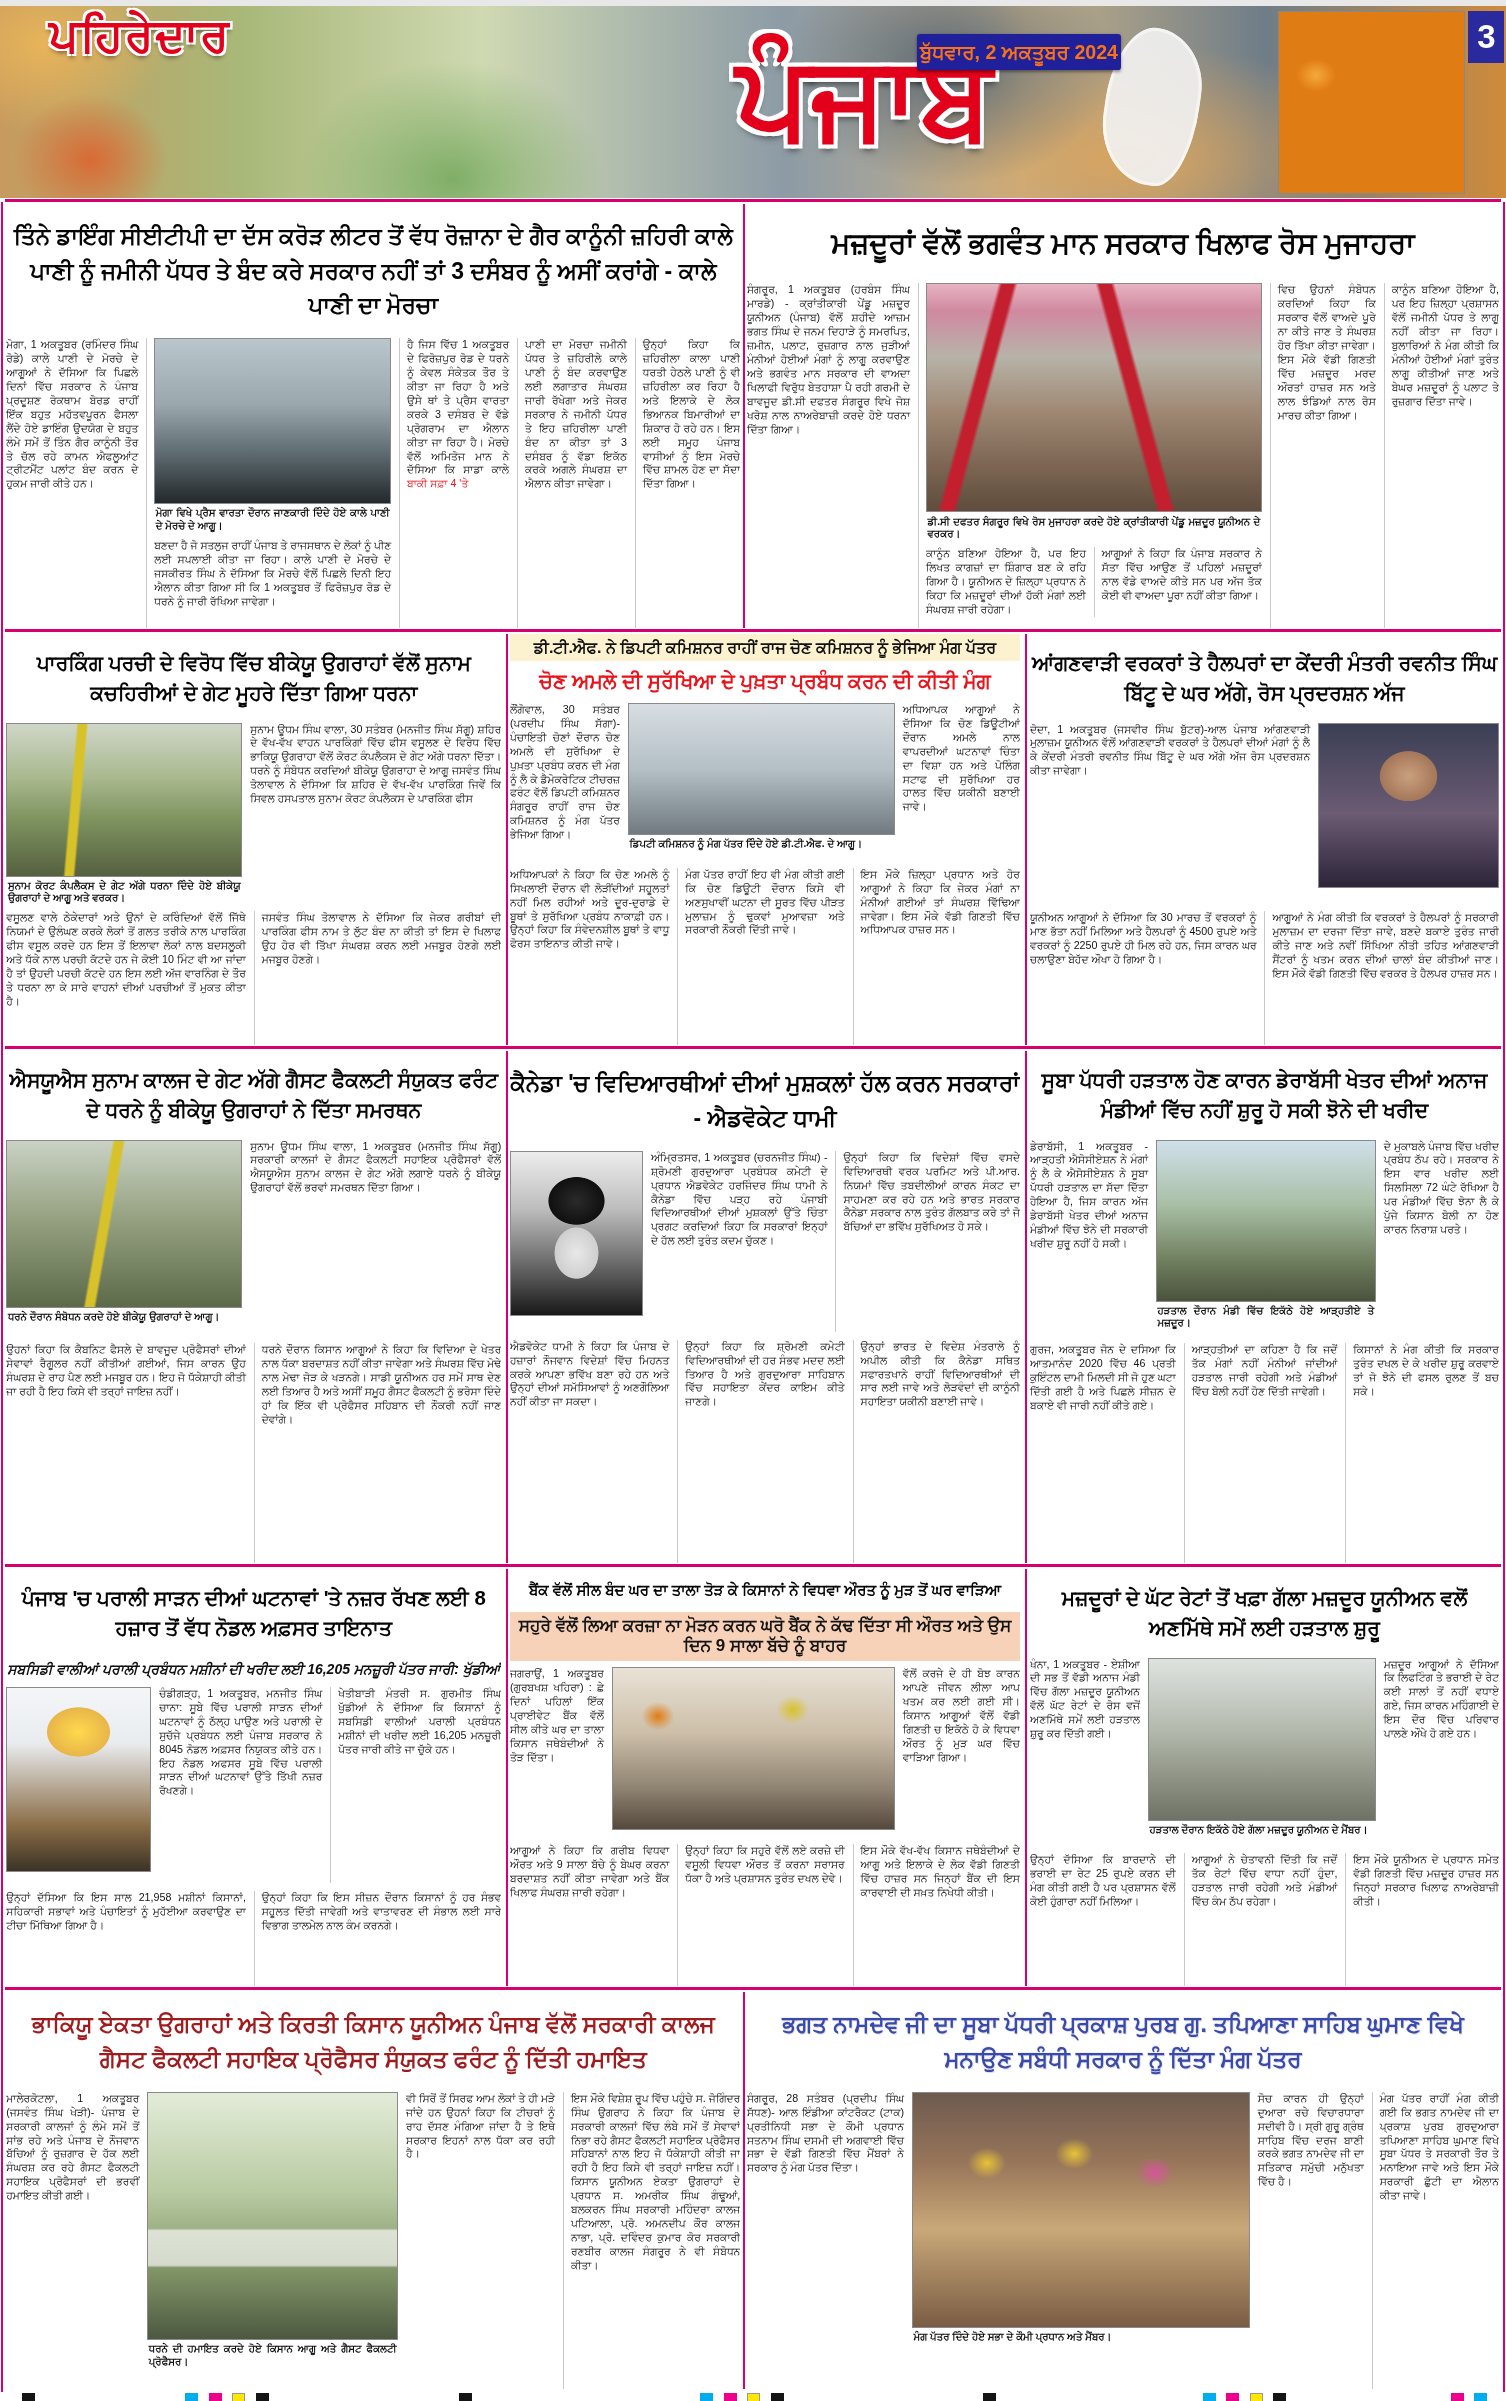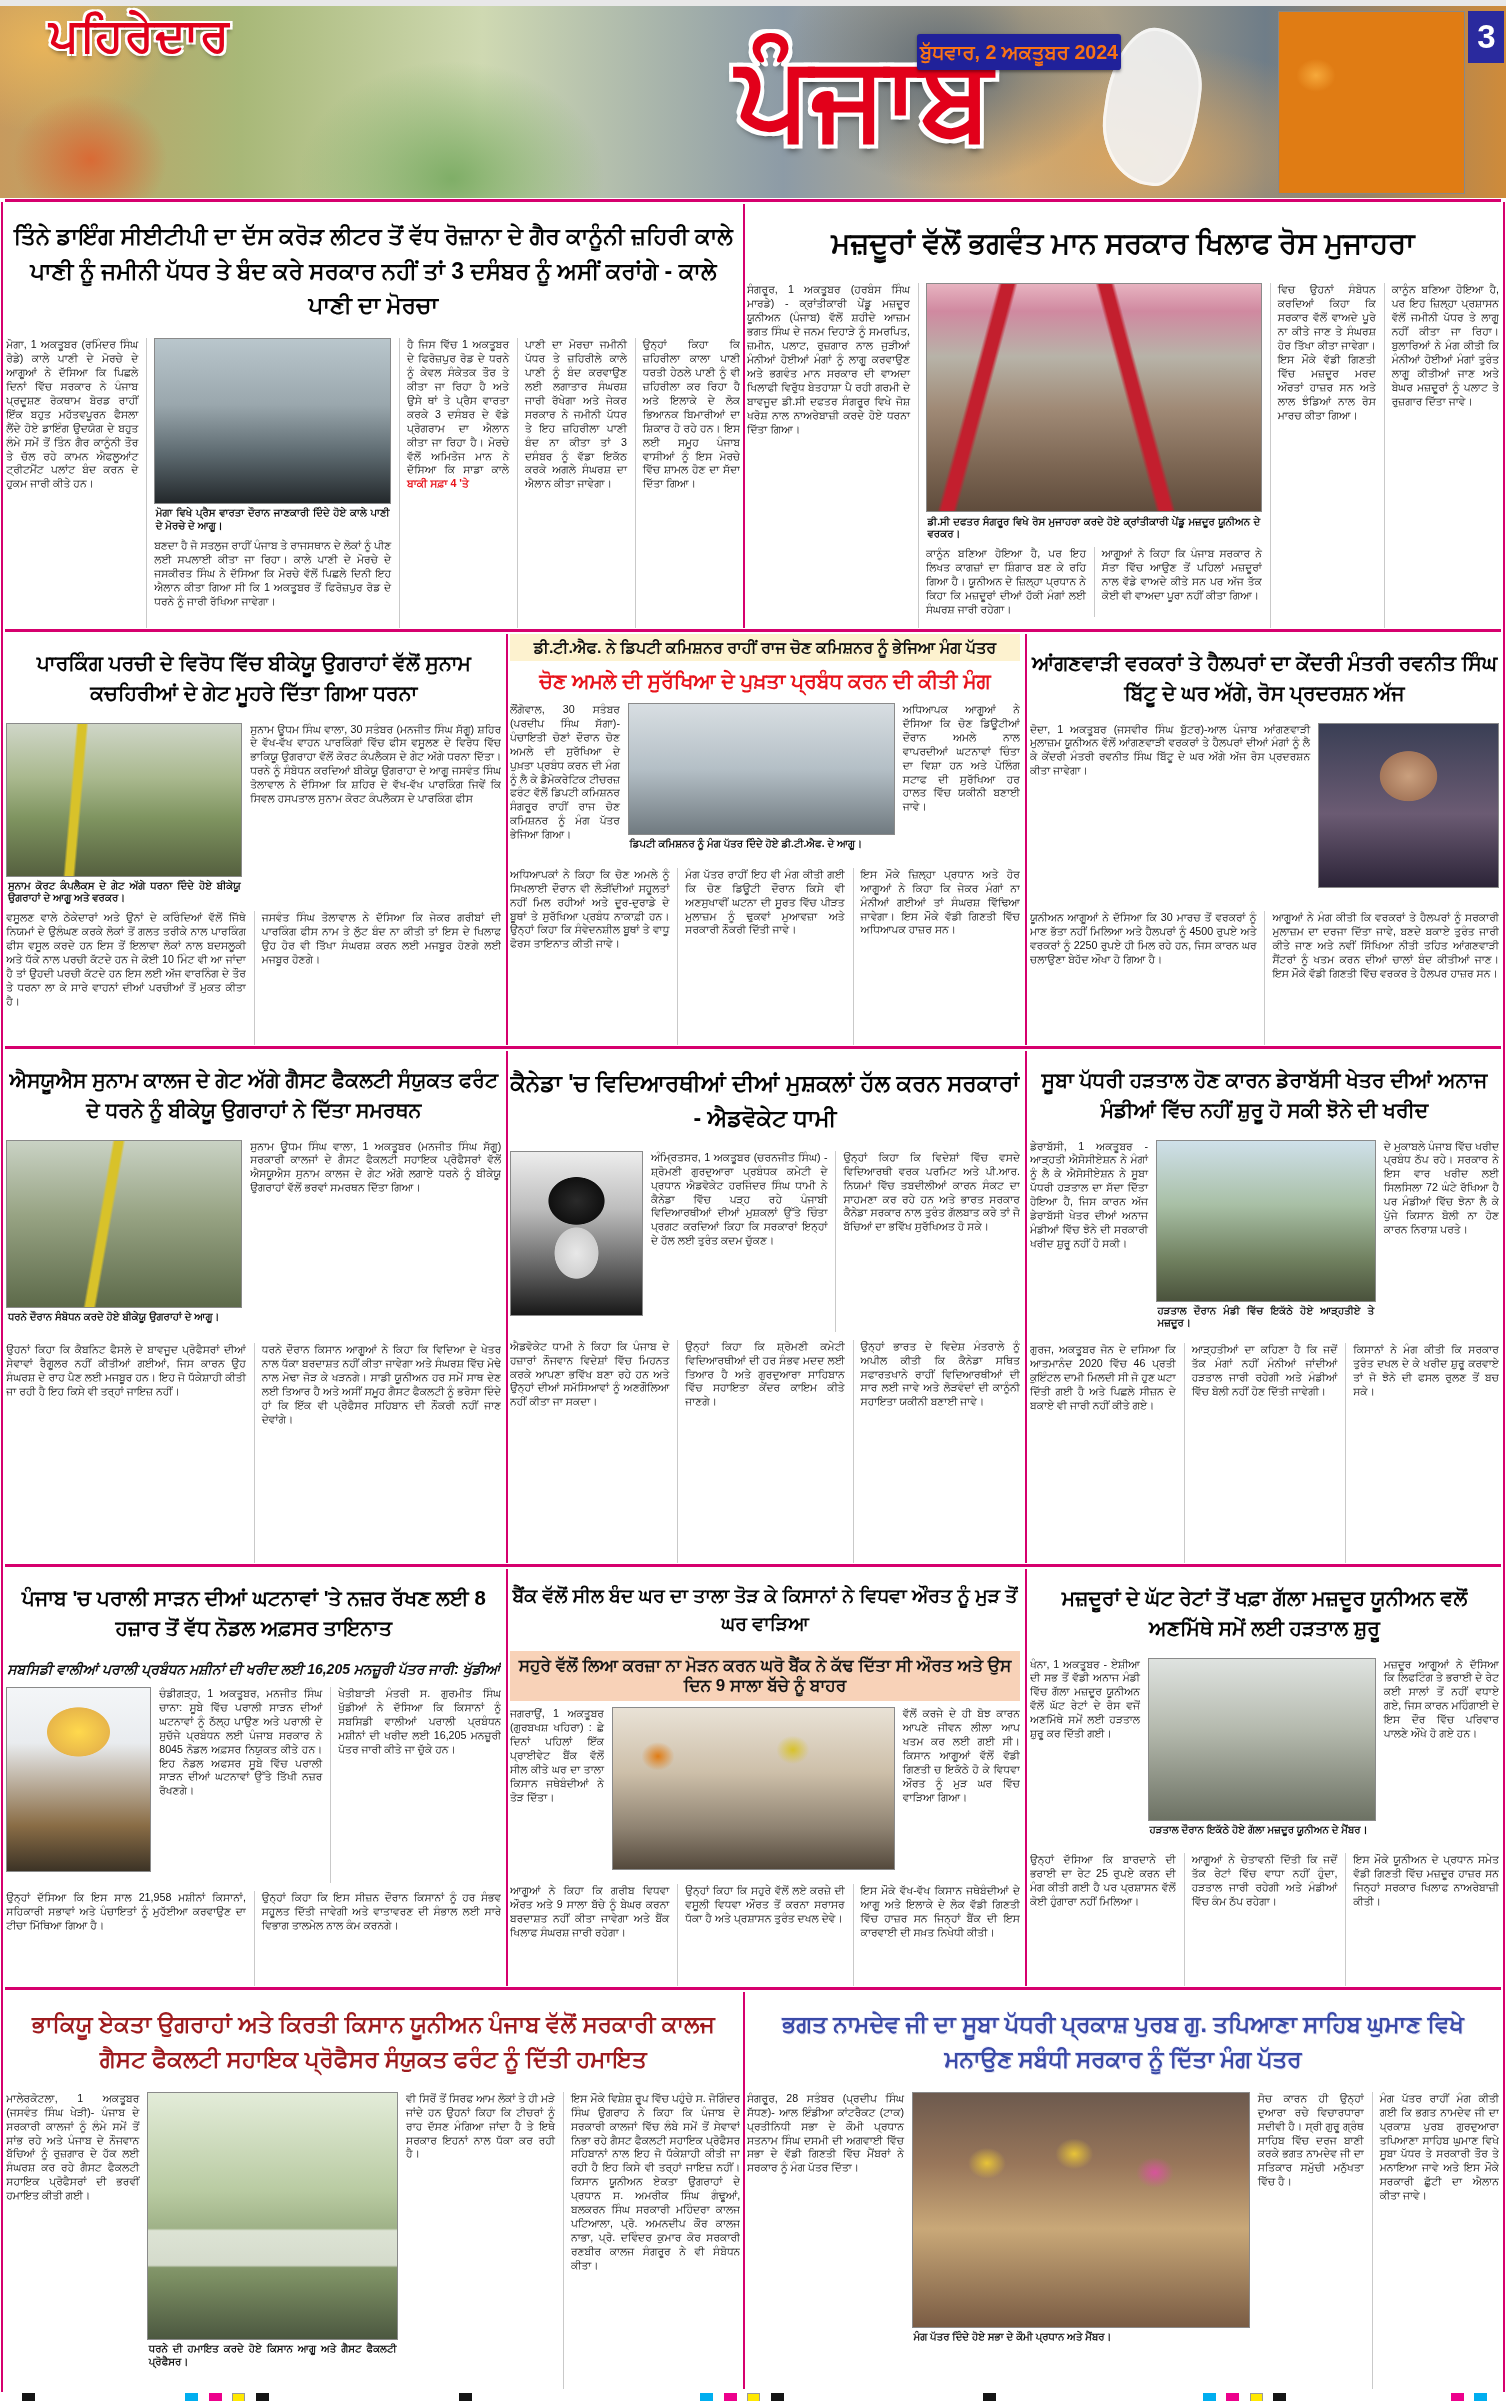--- a/index.html
+++ b/index.html
@@ -53,21 +53,21 @@
   .kicker{background:#fdf2cf;font-weight:bold;font-size:16px;text-align:center;padding:4.7px 3.1px;color:#111;}
   .subhead{font-style:italic;font-weight:bold;font-size:14px;text-align:center;padding:3.1px 0;}
   .peachbar{background:#f8d2b8;font-weight:bold;font-size:17px;text-align:center;padding:4.7px 3.1px;color:#141414;}
   .body-wrap{display:flex;gap:7.9px;align-items:stretch;}
   .bt{font-size:10.7px;line-height:1.3;text-align:justify;color:#131313;}
   .col{flex:1;min-width:0;}
   .col + .col{border-left:0.8px solid #c9c9c9;padding-left:7px;}
   .photo{border:0.8px solid #8a8a8a;width:100%;}
   figure{margin:0;}
   figcaption{font-size:10.2px;font-weight:bold;line-height:1.25;padding:3.1px 1.6px 0 1.6px;text-align:justify;}
-  .cont-note{color:#e8131b;font-weight:bold;}
+  .cont-note{color:#e8131b;font-weight:normal;}
   .mt8{margin-top:6.3px;} .mt10{margin-top:7.9px;}
   
   .mark{position:absolute;bottom:3.1px;width:13.3px;height:11px;}
   .mk-k{background:#151515;} .mk-c{background:#00aeef;} .mk-m{background:#ed008c;} .mk-y{background:#ffe800;border:0.8px solid #999;}
 </style>
 </head>
 <body>
 
 <div class="sheet">
 
@@ -254,21 +254,21 @@
       <div class="col bt">ਚੰਡੀਗੜ੍ਹ, 1 ਅਕਤੂਬਰ, ਮਨਜੀਤ ਸਿੰਘ ਚਾਨਾ: ਸੂਬੇ ਵਿੱਚ ਪਰਾਲੀ ਸਾੜਨ ਦੀਆਂ ਘਟਨਾਵਾਂ ਨੂੰ ਠੱਲ੍ਹ ਪਾਉਣ ਅਤੇ ਪਰਾਲੀ ਦੇ ਸੁਚੱਜੇ ਪ੍ਰਬੰਧਨ ਲਈ ਪੰਜਾਬ ਸਰਕਾਰ ਨੇ 8045 ਨੋਡਲ ਅਫ਼ਸਰ ਨਿਯੁਕਤ ਕੀਤੇ ਹਨ। ਇਹ ਨੋਡਲ ਅਫਸਰ ਸੂਬੇ ਵਿੱਚ ਪਰਾਲੀ ਸਾੜਨ ਦੀਆਂ ਘਟਨਾਵਾਂ ਉੱਤੇ ਤਿੱਖੀ ਨਜ਼ਰ ਰੱਖਣਗੇ।</div>
       <div class="col bt">ਖੇਤੀਬਾੜੀ ਮੰਤਰੀ ਸ. ਗੁਰਮੀਤ ਸਿੰਘ ਖੁੱਡੀਆਂ ਨੇ ਦੱਸਿਆ ਕਿ ਕਿਸਾਨਾਂ ਨੂੰ ਸਬਸਿਡੀ ਵਾਲੀਆਂ ਪਰਾਲੀ ਪ੍ਰਬੰਧਨ ਮਸ਼ੀਨਾਂ ਦੀ ਖਰੀਦ ਲਈ 16,205 ਮਨਜ਼ੂਰੀ ਪੱਤਰ ਜਾਰੀ ਕੀਤੇ ਜਾ ਚੁੱਕੇ ਹਨ।</div>
     </div>
     <div class="body-wrap mt10" style="height:126px">
       <div class="col bt">ਉਨ੍ਹਾਂ ਦੱਸਿਆ ਕਿ ਇਸ ਸਾਲ 21,958 ਮਸ਼ੀਨਾਂ ਕਿਸਾਨਾਂ, ਸਹਿਕਾਰੀ ਸਭਾਵਾਂ ਅਤੇ ਪੰਚਾਇਤਾਂ ਨੂੰ ਮੁਹੱਈਆ ਕਰਵਾਉਣ ਦਾ ਟੀਚਾ ਮਿੱਥਿਆ ਗਿਆ ਹੈ।</div>
       <div class="col bt">ਉਨ੍ਹਾਂ ਕਿਹਾ ਕਿ ਇਸ ਸੀਜ਼ਨ ਦੌਰਾਨ ਕਿਸਾਨਾਂ ਨੂੰ ਹਰ ਸੰਭਵ ਸਹੂਲਤ ਦਿੱਤੀ ਜਾਵੇਗੀ ਅਤੇ ਵਾਤਾਵਰਣ ਦੀ ਸੰਭਾਲ ਲਈ ਸਾਰੇ ਵਿਭਾਗ ਤਾਲਮੇਲ ਨਾਲ ਕੰਮ ਕਰਨਗੇ।</div>
     </div>
   </section>
 
   <section class="art" style="left:510px;top:1563px;width:510px;height:417px">
-    <h1 class="hl" style="font-size:19px">ਬੈਂਕ ਵੱਲੋਂ ਸੀਲ ਬੰਦ ਘਰ ਦਾ ਤਾਲਾ ਤੋੜ ਕੇ ਕਿਸਾਨਾਂ ਨੇ ਵਿਧਵਾ ਔਰਤ ਨੂੰ ਮੁੜ ਤੋਂ ਘਰ ਵਾੜਿਆ</h1>
+    <h1 class="hl" style="font-size:15px">ਬੈਂਕ ਵੱਲੋਂ ਸੀਲ ਬੰਦ ਘਰ ਦਾ ਤਾਲਾ ਤੋੜ ਕੇ ਕਿਸਾਨਾਂ ਨੇ ਵਿਧਵਾ ਔਰਤ ਨੂੰ ਮੁੜ ਤੋਂ ਘਰ ਵਾੜਿਆ</h1>
     <div class="peachbar" style="margin-top:3.1px">ਸਹੁਰੇ ਵੱਲੋਂ ਲਿਆ ਕਰਜ਼ਾ ਨਾ ਮੋੜਨ ਕਰਨ ਘਰੋ ਬੈਂਕ ਨੇ ਕੱਢ ਦਿੱਤਾ ਸੀ ਔਰਤ ਅਤੇ ਉਸ ਦਿਨ 9 ਸਾਲਾ ਬੱਚੇ ਨੂੰ ਬਾਹਰ</div>
     <div class="body-wrap mt8" style="height:169px">
       <div class="col bt" style="flex:0 0 94px">ਜਗਰਾਉਂ, 1 ਅਕਤੂਬਰ (ਗੁਰਬਖਸ਼ ਖਹਿਰਾ) : ਛੇ ਦਿਨਾਂ ਪਹਿਲਾਂ ਇੱਕ ਪ੍ਰਾਈਵੇਟ ਬੈਂਕ ਵੱਲੋਂ ਸੀਲ ਕੀਤੇ ਘਰ ਦਾ ਤਾਲਾ ਕਿਸਾਨ ਜਥੇਬੰਦੀਆਂ ਨੇ ਤੋੜ ਦਿੱਤਾ।</div>
       <figure style="flex:0 0 283px">
         <div class="photo" style="height:163px;background:
           radial-gradient(23.6px 20.4px at 16% 30%, #e07c14 0%, rgba(224,124,20,0) 70%),
           radial-gradient(23.6px 20.4px at 64% 26%, #d8c22a 0%, rgba(216,194,42,0) 70%),
           linear-gradient(180deg,#e9e2d6 0%,#cdbfa9 40%,#8e8271 75%,#54493c 100%)"></div>
       </figure>
       <div class="col bt">ਵੱਲੋਂ ਕਰਜੇ ਦੇ ਹੀ ਬੋਝ ਕਾਰਨ ਆਪਣੇ ਜੀਵਨ ਲੀਲਾ ਆਪ ਖਤਮ ਕਰ ਲਈ ਗਈ ਸੀ। ਕਿਸਾਨ ਆਗੂਆਂ ਵੱਲੋਂ ਵੱਡੀ ਗਿਣਤੀ ਚ ਇਕੱਠੇ ਹੋ ਕੇ ਵਿਧਵਾ ਔਰਤ ਨੂੰ ਮੁੜ ਘਰ ਵਿੱਚ ਵਾੜਿਆ ਗਿਆ।</div>

